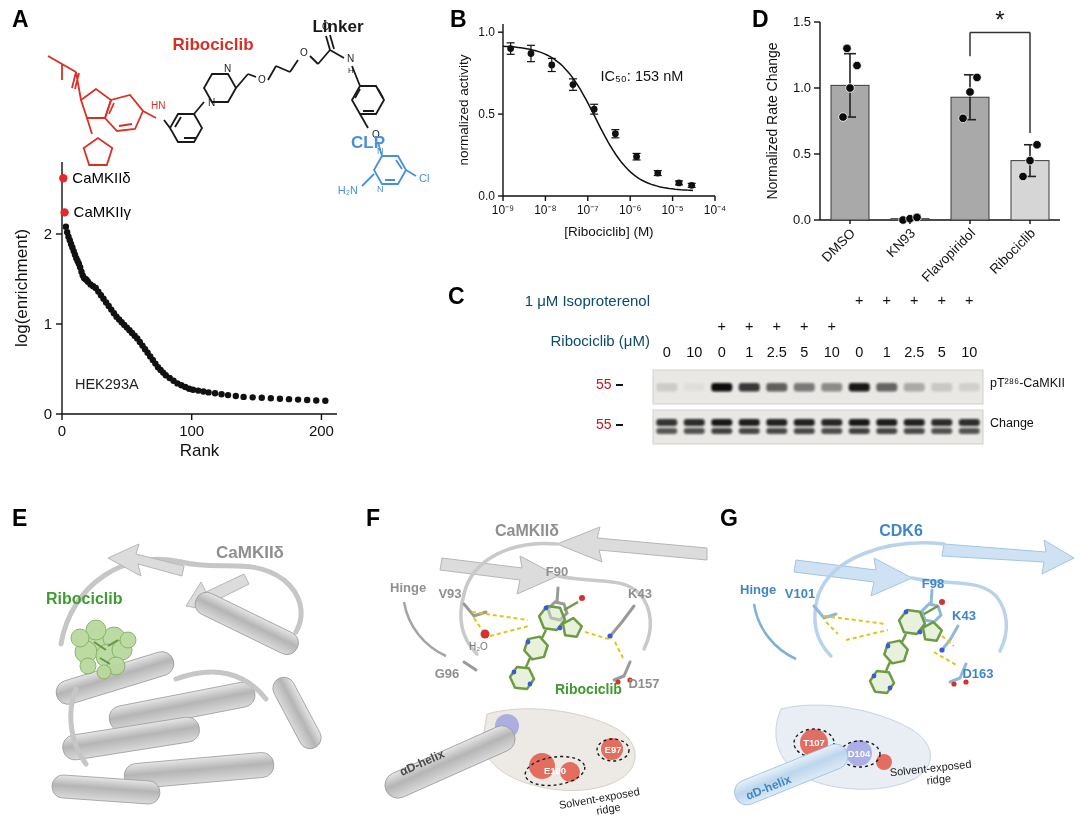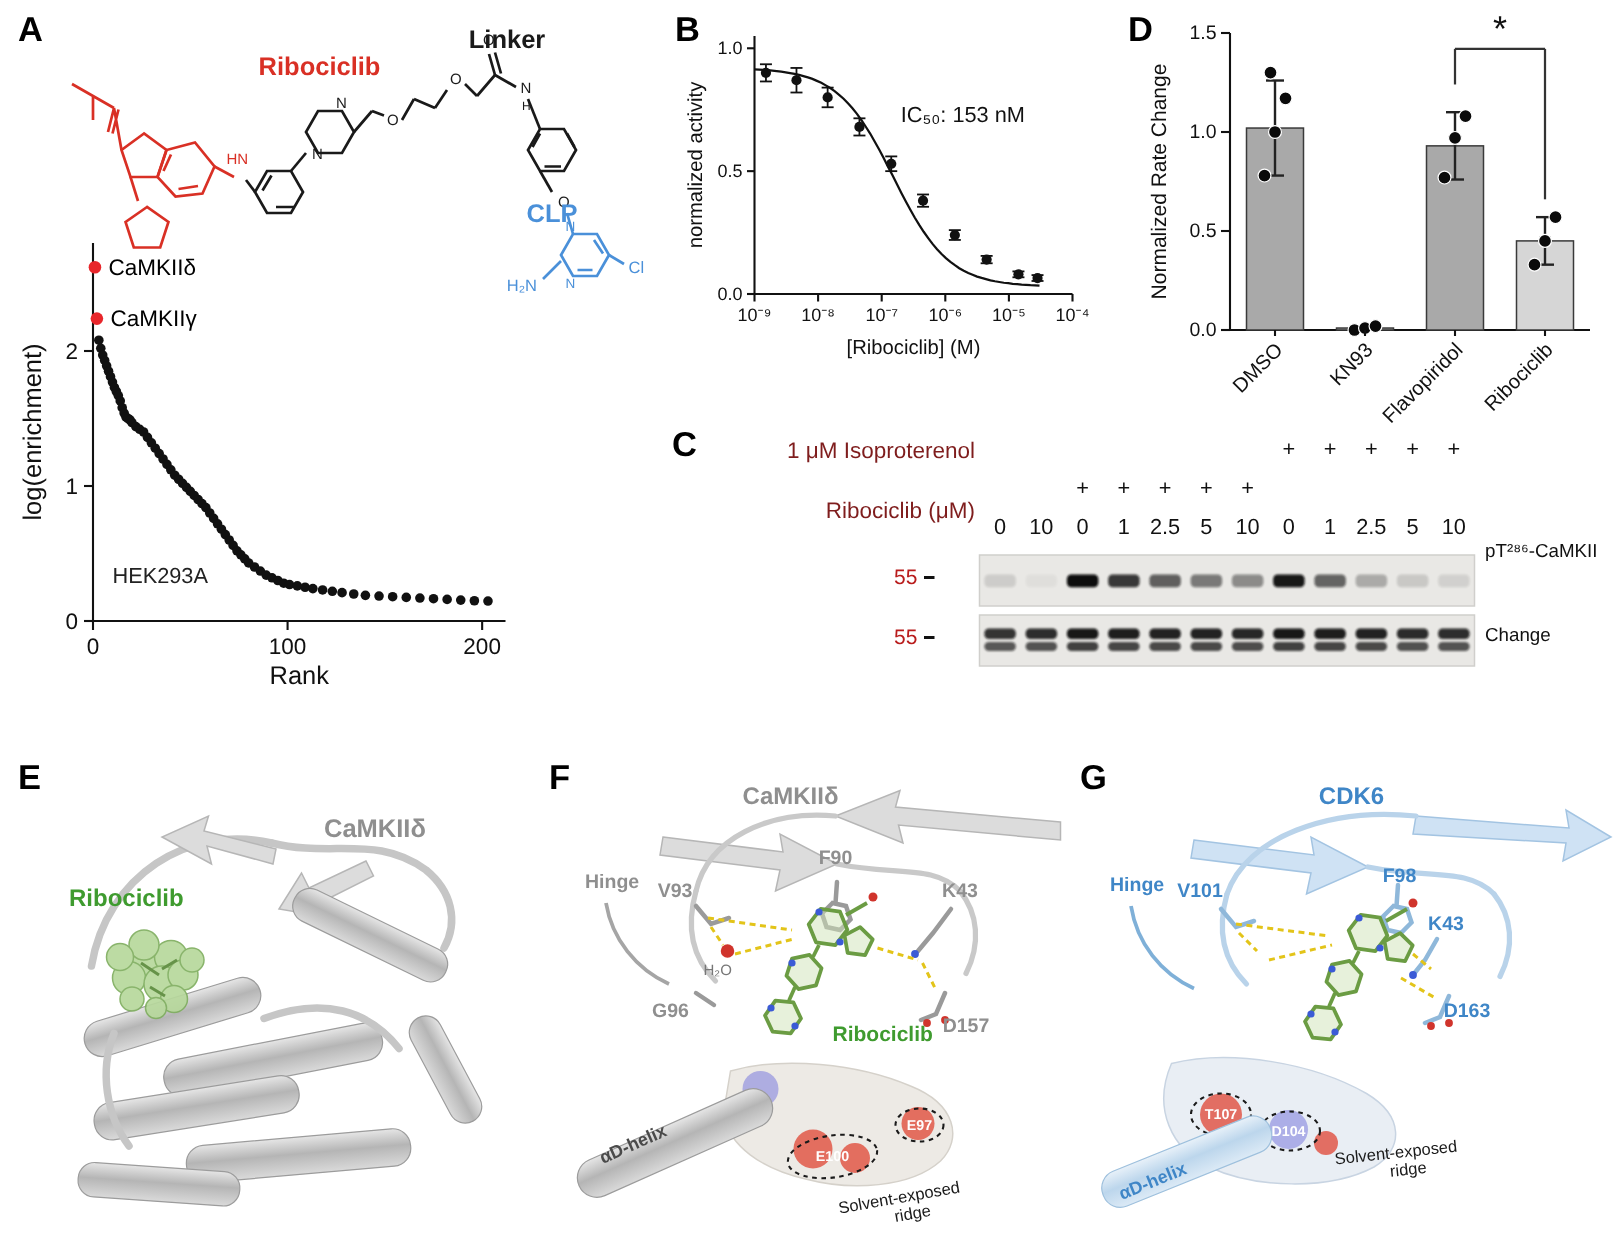--- a/index.html
+++ b/index.html
@@ -18,21 +18,21 @@
   .axis{stroke:#111;stroke-width:1.4;fill:none}
   
   .molR{stroke:#d93025;stroke-width:1.8;fill:none}
   .molB{stroke:#1a1a1a;stroke-width:1.8;fill:none}
   .molC{stroke:#4a90d9;stroke-width:1.8;fill:none}
   .atB{fill:#1a1a1a;font-size:10px}.atR{fill:#d93025;font-size:10px}.atC{fill:#4a90d9;font-size:11px}
   .molLabR{fill:#d93025;font-size:17px;font-weight:bold}
   .molLabB{fill:#1a1a1a;font-size:17px;font-weight:bold}
   .molLabC{fill:#4a90d9;font-size:17px;font-weight:bold}
   
-  .wbLabel{position:absolute;width:200px;text-align:right;font-size:15px;color:#7f1d1d;white-space:nowrap}
+  .wbLabel{position:absolute;width:200px;text-align:right;font-size:15px;color:#0c4a6e;white-space:nowrap}
   .laneRow{position:absolute;left:203px;width:330px;display:flex;font-size:14.5px}
   .laneRow span{flex:1;text-align:center;color:#111}
   .blotSvg{position:absolute;left:203px}
   .wbBand{position:absolute;left:540px;width:90px;font-size:12.5px;color:#111;white-space:nowrap}
   .wbMarker{position:absolute;left:146px;width:50px;font-size:14px;color:#b91c1c}
   .wbMarker::after{content:"";display:inline-block;width:7px;height:2px;background:#111;margin:0 0 3px 4px}
   
   .ribbon{fill:#dcdcdc;stroke:#b6b6b6;stroke-width:1}
   .ribbonB{fill:#cfe2f4;stroke:#a3c4e2;stroke-width:1}
   .loop{fill:none;stroke:#c6c6c6;stroke-width:5;stroke-linecap:round}
@@ -410,21 +410,21 @@
         <rect x="85.75" y="13" width="21" height="8.5" rx="3" fill="#0d0d0d" opacity="0.8" filter="url(#bandblur)"></rect>
         <rect x="113.25" y="13" width="21" height="8.5" rx="3" fill="#0d0d0d" opacity="0.62" filter="url(#bandblur)"></rect>
         <rect x="140.75" y="13" width="21" height="8.5" rx="3" fill="#0d0d0d" opacity="0.5" filter="url(#bandblur)"></rect>
         <rect x="168.25" y="13" width="21" height="8.5" rx="3" fill="#0d0d0d" opacity="0.42" filter="url(#bandblur)"></rect>
         <rect x="195.75" y="13" width="21" height="8.5" rx="3" fill="#0d0d0d" opacity="0.95" filter="url(#bandblur)"></rect>
         <rect x="223.25" y="13" width="21" height="8.5" rx="3" fill="#0d0d0d" opacity="0.6" filter="url(#bandblur)"></rect>
         <rect x="250.75" y="13" width="21" height="8.5" rx="3" fill="#0d0d0d" opacity="0.28" filter="url(#bandblur)"></rect>
         <rect x="278.25" y="13" width="21" height="8.5" rx="3" fill="#0d0d0d" opacity="0.14" filter="url(#bandblur)"></rect>
         <rect x="305.75" y="13" width="21" height="8.5" rx="3" fill="#0d0d0d" opacity="0.1" filter="url(#bandblur)"></rect>
       </svg>
-    <div class="wbBand" style="top:68px">pT²⁸⁶-CaMKII</div>
+    <div class="wbBand" style="top:84px">pT²⁸⁶-CaMKII</div>
     <div class="wbMarker" style="top:124px">55</div>
     <svg class="blotSvg" id="blot1" style="top:118px" width="330" height="34">
         <rect x="0" y="0" width="330" height="34" fill="#e9e8e5" stroke="#d0cfcc" stroke-width="1"></rect>
         <rect x="3.25" y="9" width="21" height="7" rx="3" fill="#0d0d0d" opacity="0.82" filter="url(#bandblur)"></rect>
         <rect x="3.25" y="18" width="21" height="6" rx="3" fill="#0d0d0d" opacity="0.656" filter="url(#bandblur)"></rect>
         <rect x="30.75" y="9" width="21" height="7" rx="3" fill="#0d0d0d" opacity="0.85" filter="url(#bandblur)"></rect>
         <rect x="30.75" y="18" width="21" height="6" rx="3" fill="#0d0d0d" opacity="0.68" filter="url(#bandblur)"></rect>
         <rect x="58.25" y="9" width="21" height="7" rx="3" fill="#0d0d0d" opacity="0.95" filter="url(#bandblur)"></rect>
         <rect x="58.25" y="18" width="21" height="6" rx="3" fill="#0d0d0d" opacity="0.76" filter="url(#bandblur)"></rect>
         <rect x="85.75" y="9" width="21" height="7" rx="3" fill="#0d0d0d" opacity="0.92" filter="url(#bandblur)"></rect>

